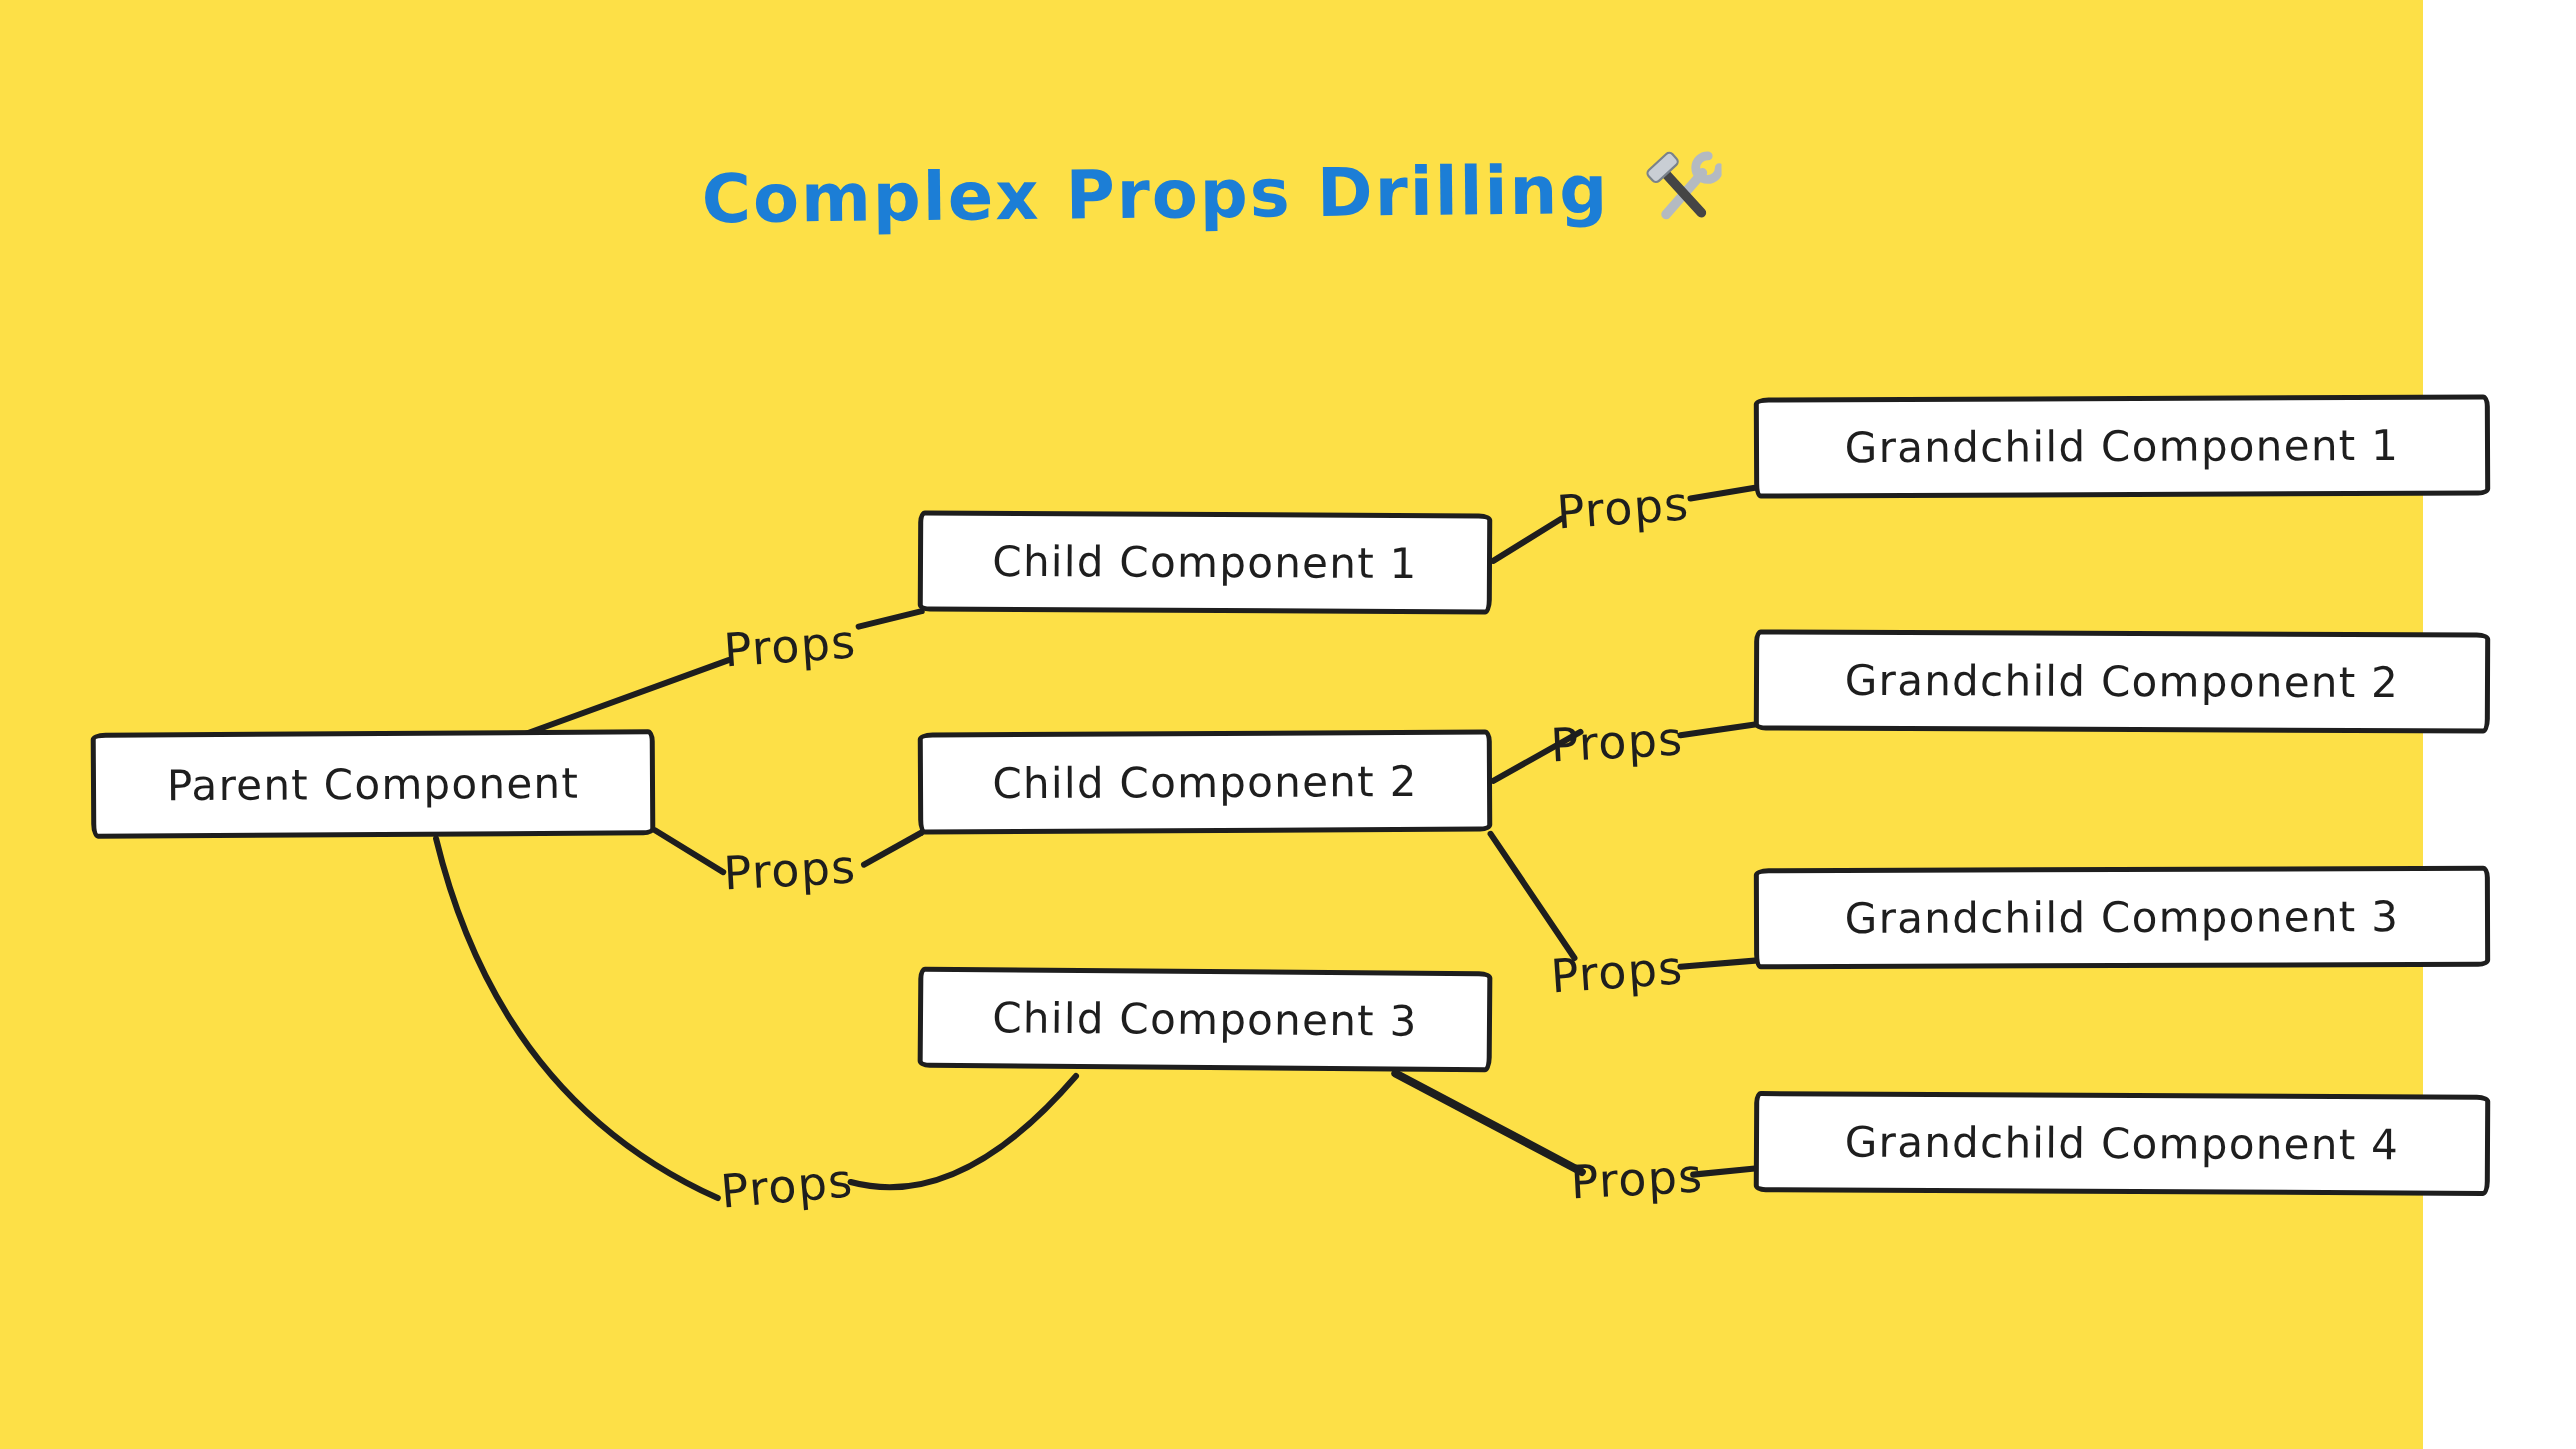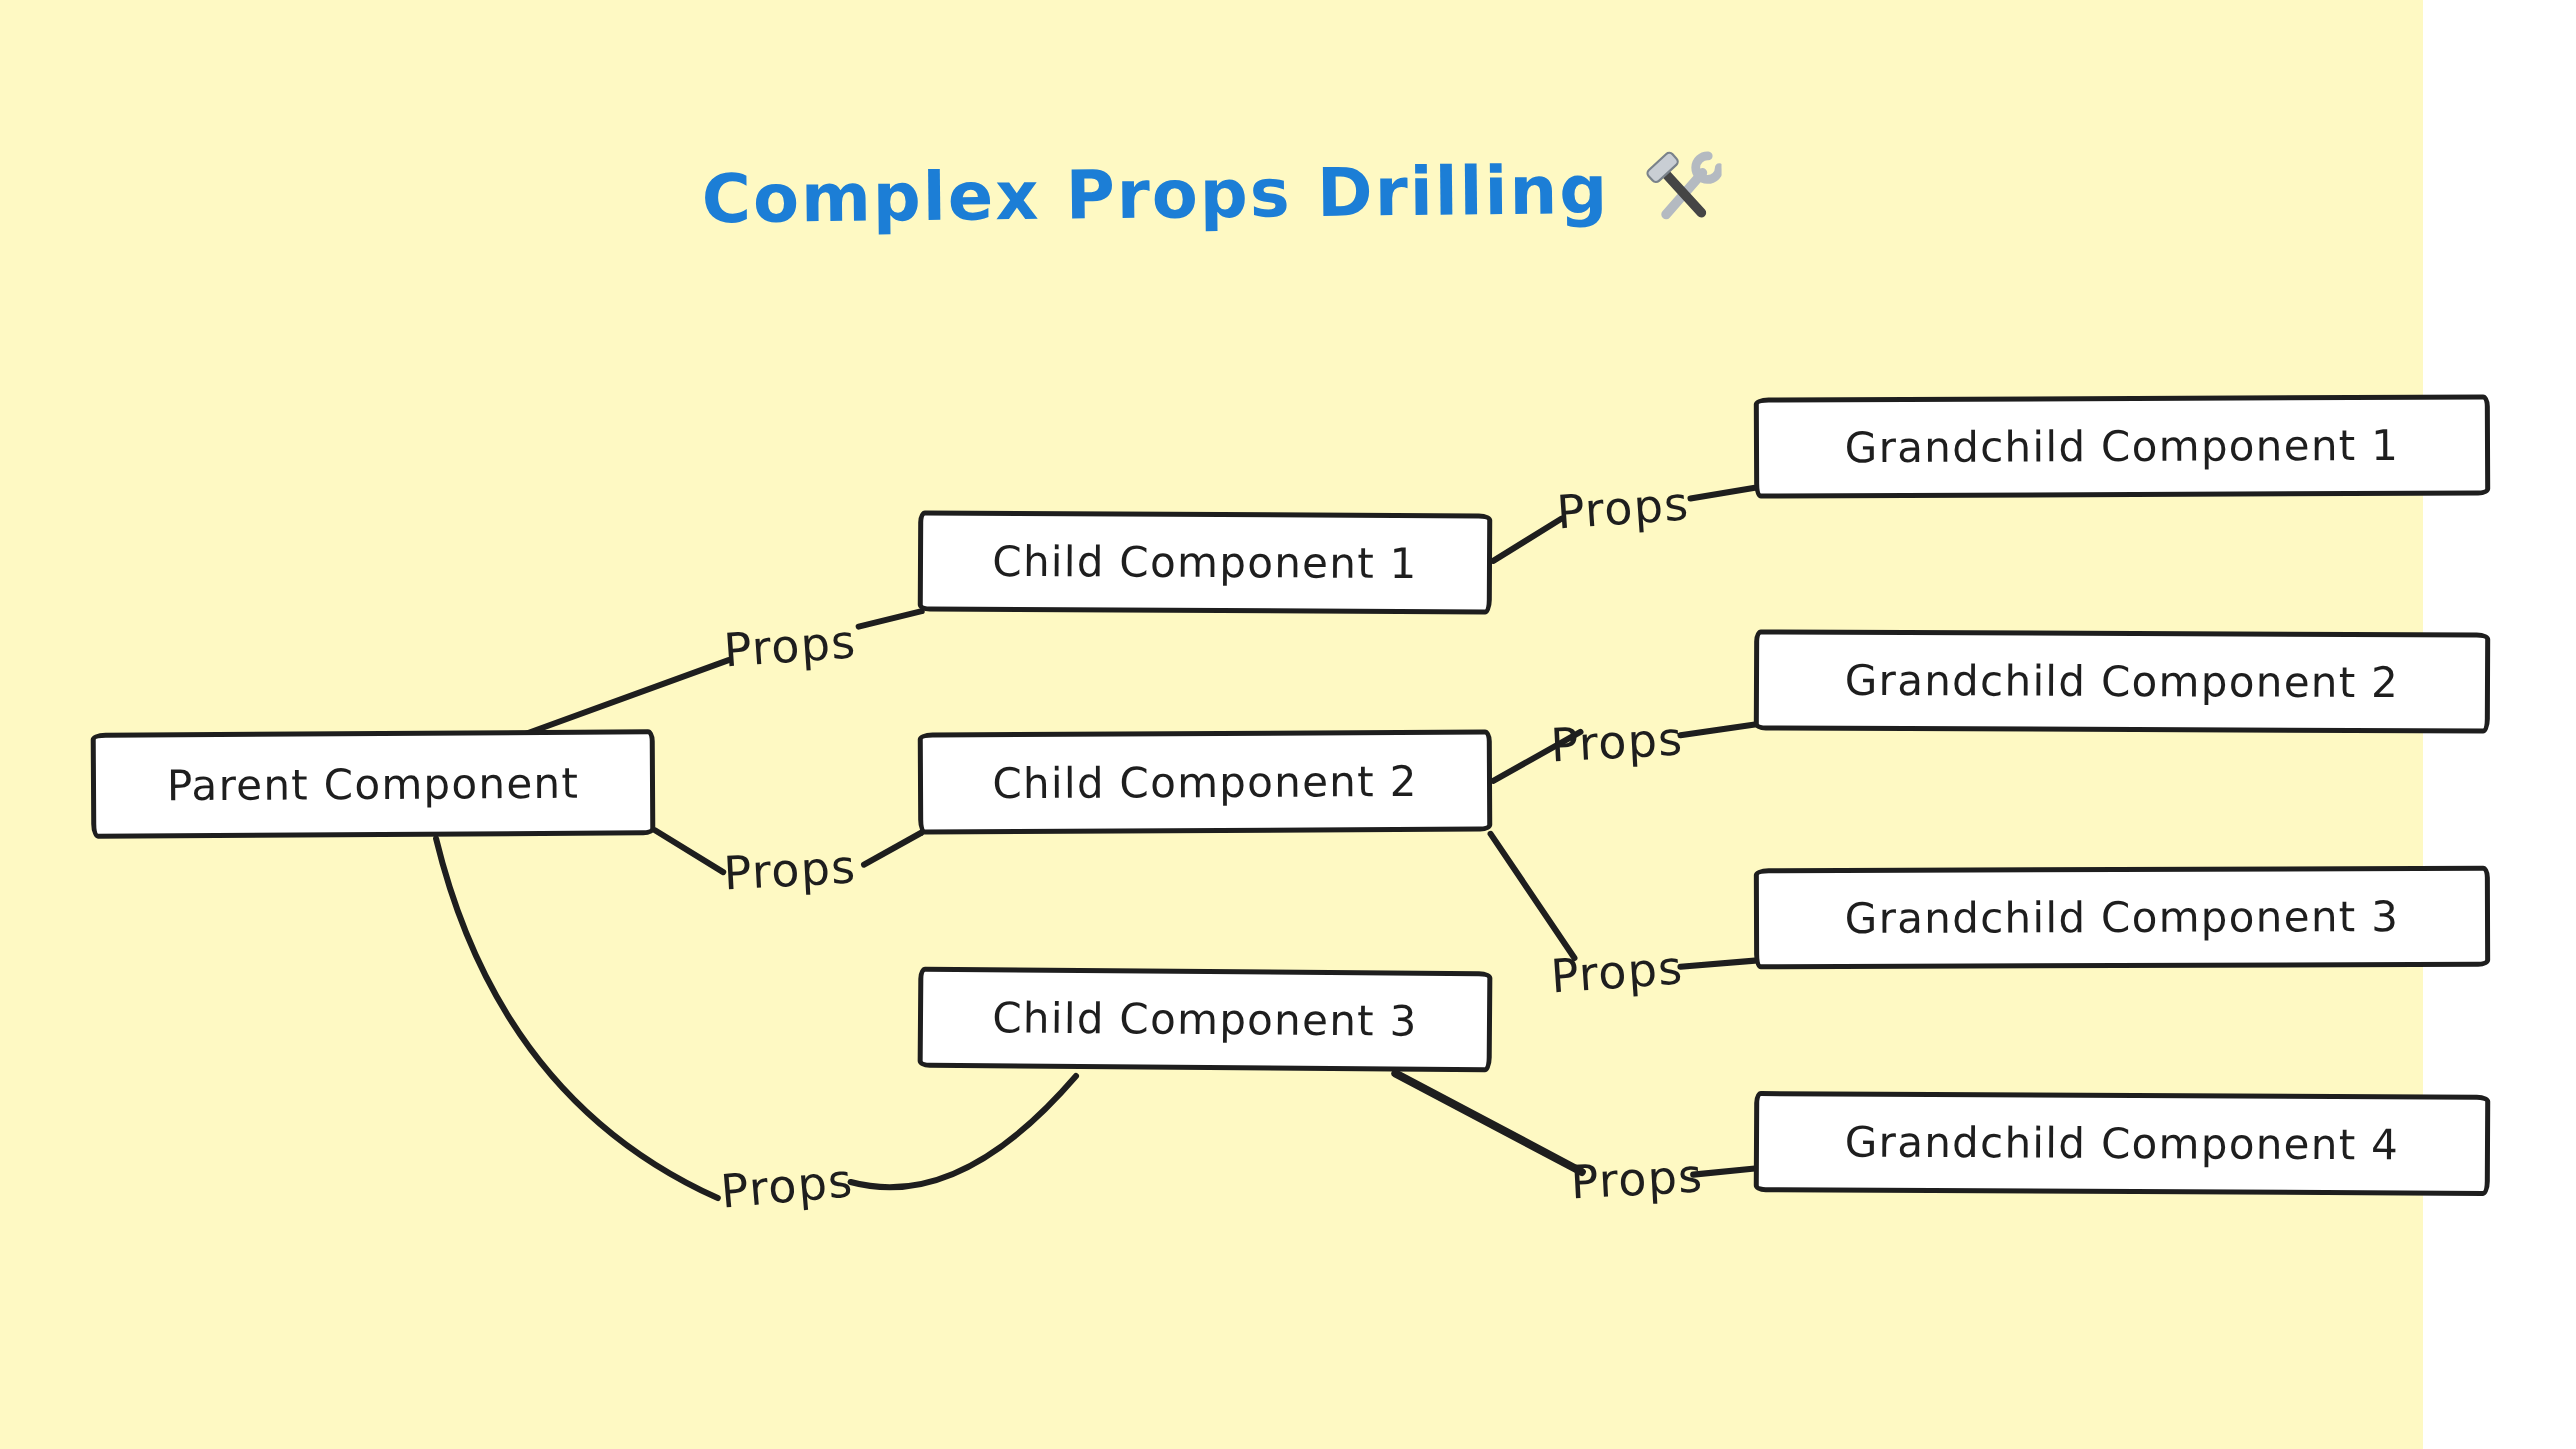--- a/index.html
+++ b/index.html
@@ -8,21 +8,21 @@
     background: #ffffff;
     width: 2576px;
     height: 1449px;
     overflow: hidden;
     font-family: "DejaVu Sans", "Liberation Sans", sans-serif;
   }
   .canvas {
     position: relative;
     width: 2423px;
     height: 1449px;
-    background: #fef9c3;
+    background: #fde047;
   }
 
   
   .title {
     position: absolute;
     left: 50%;
     top: 153px;
     transform: translateX(-50%) rotate(-0.6deg);
     display: flex;
     align-items: center;

